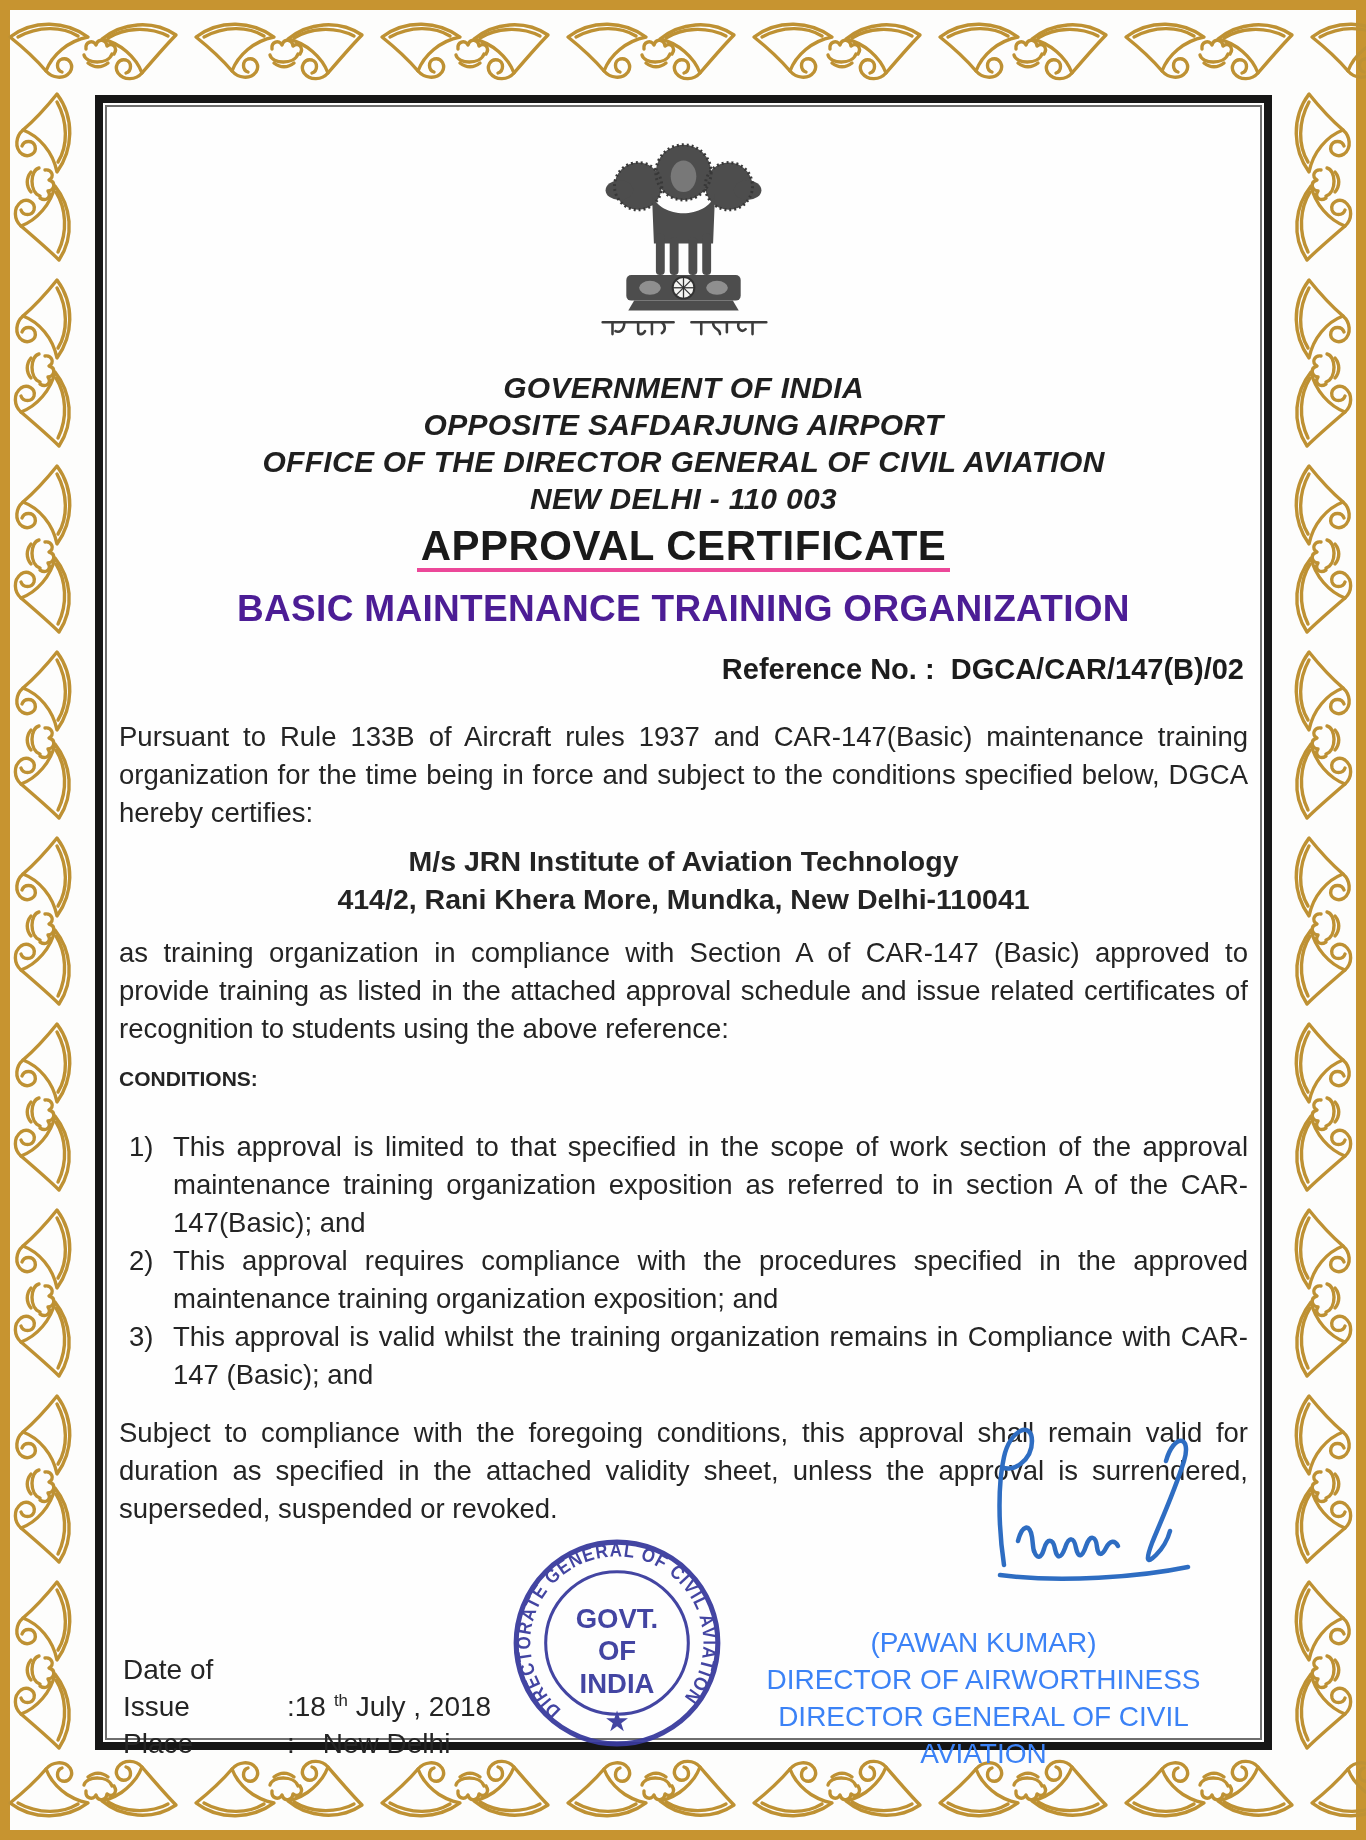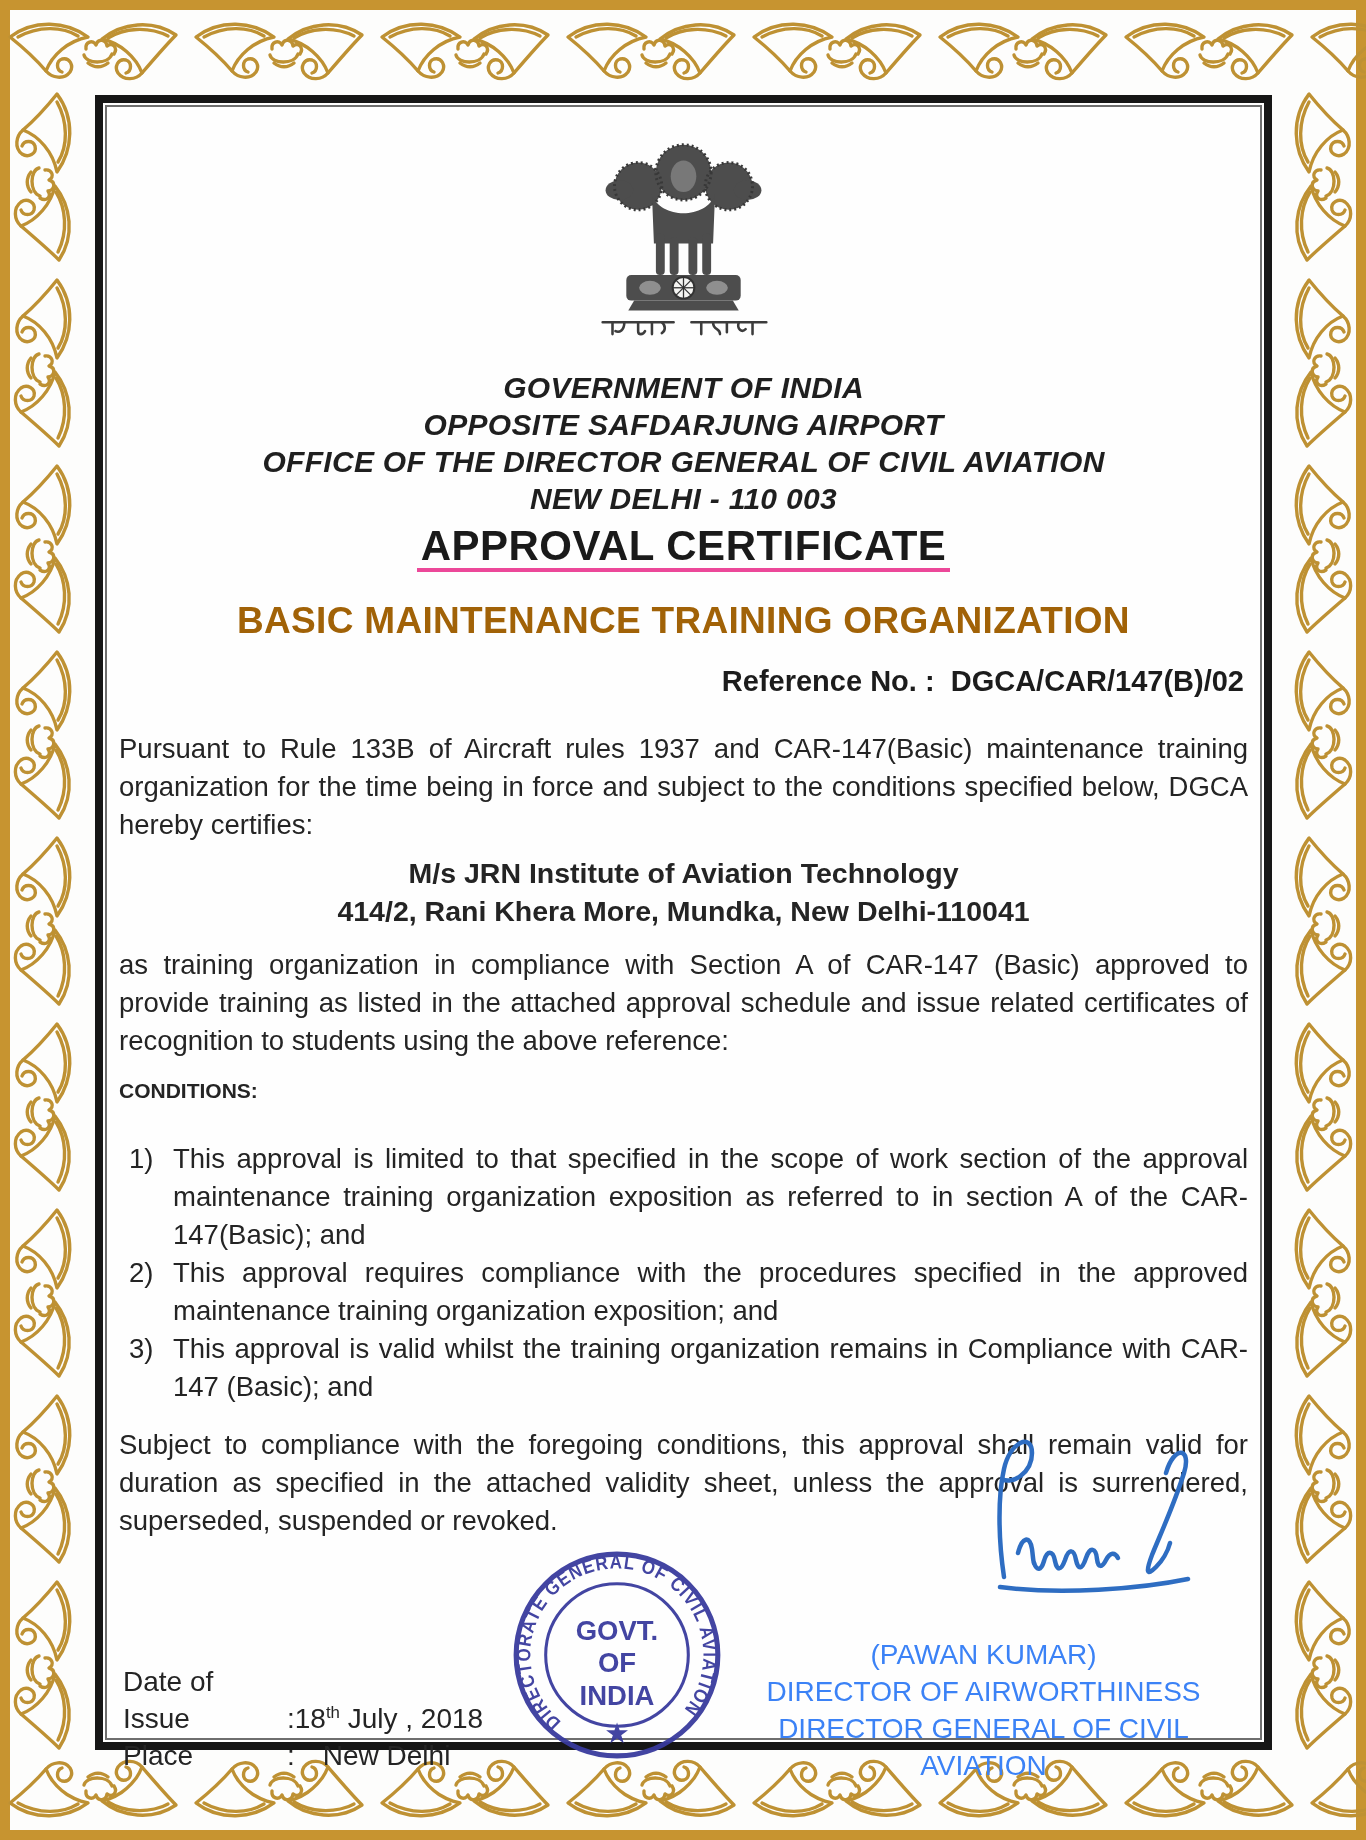--- a/index.html
+++ b/index.html
@@ -30,38 +30,38 @@
   .content{
     position:absolute;inset:4px;padding:6px 12px;
     font-size:27.5px;line-height:38px;
   }
   
   .emblem-wrap{margin-top:16px;text-align:center;height:212px;}
   .emblem{width:237px;height:213px;display:inline-block;}
   .gov-header{margin-top:28px;text-align:center;font-weight:bold;font-size:30px;line-height:37px;letter-spacing:.3px;color:#1f1f1f;font-style:italic;}
   .title-wrap{margin-top:10px;text-align:center;}
   .main-title{display:inline-block;font-weight:bold;font-size:42px;letter-spacing:.5px;color:#1a1a1a;border-bottom:4px solid #ec4899;padding:0 4px 3px;}
-  .subtitle{margin-top:30px;text-align:center;font-weight:bold;font-size:37px;letter-spacing:.3px;color:#a16207;}
+  .subtitle{margin-top:18px;text-align:center;font-weight:bold;font-size:37px;letter-spacing:.3px;color:#4c1d95;}
   .reference{margin-top:22px;text-align:right;font-weight:bold;font-size:29px;padding-right:4px;color:#1c1c1c;}
   .para{margin-top:30px;text-align:justify;}
   .org-block{margin-top:10px;text-align:center;font-weight:bold;font-size:28.5px;}
   .grant{margin-top:16px;}
   .cond-head{margin-top:12px;font-weight:bold;font-size:21px;}
   .cond-list{margin-top:30px;padding-left:10px;}
   .cond-item{display:grid;grid-template-columns:44px 1fr;align-items:start;}
   .cond-item .txt{text-align:justify;}
   .validity{margin-top:20px;}
   
   .footer{position:relative;margin-top:6px;height:178px;}
   .stamp{position:absolute;left:389px;top:0;width:218px;height:218px;opacity:.94;}
   .signature{position:absolute;right:48px;top:-122px;width:230px;height:192px;}
   .signatory{position:absolute;left:580px;right:0;top:90px;text-align:center;font-size:28px;line-height:37px;color:#3b82f6;margin-left:20px;}
   .issue{position:absolute;left:4px;top:117px;font-size:28px;line-height:37px;}
   .issue .lbl{display:inline-block;width:164px;}
-  .issue sup{font-size:60%;vertical-align:super;}
+  .issue sup{font-size:60%;vertical-align:super;margin-left:8px;}
   .issue .gap{margin-left:28px;}
 </style>
 </head>
 <body>
 
 <div class="page">
 
   <svg width="0" height="0" style="position:absolute" aria-hidden="true">
     <defs>
       <g id="motif" fill="none" stroke="#BE9133" stroke-width="3.4" stroke-linecap="round" stroke-linejoin="round">

